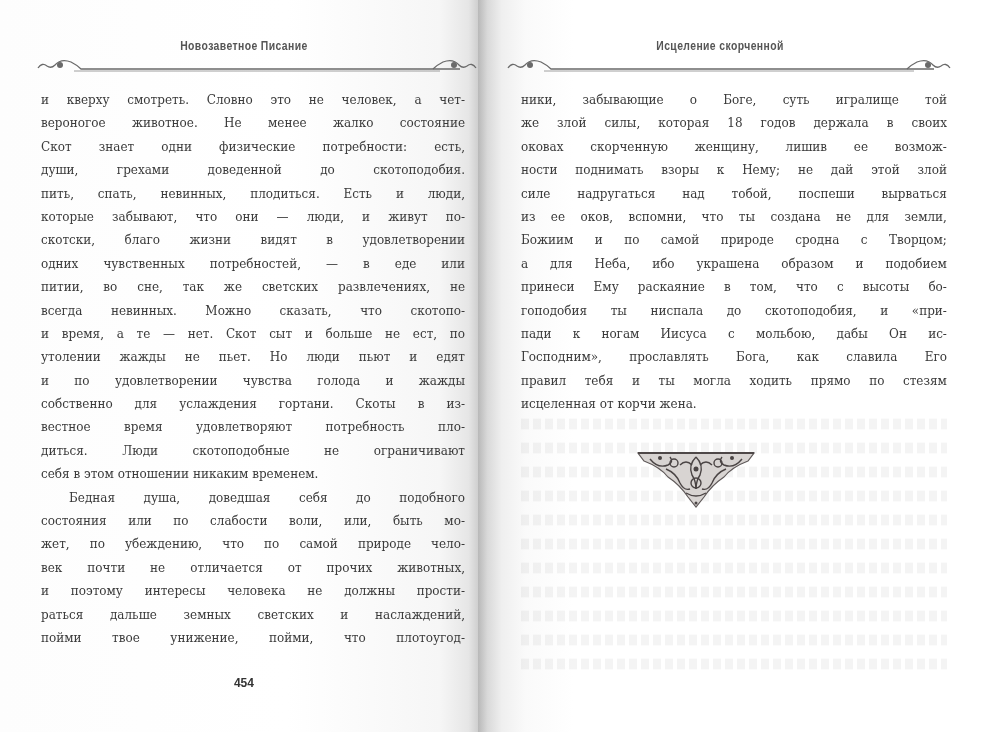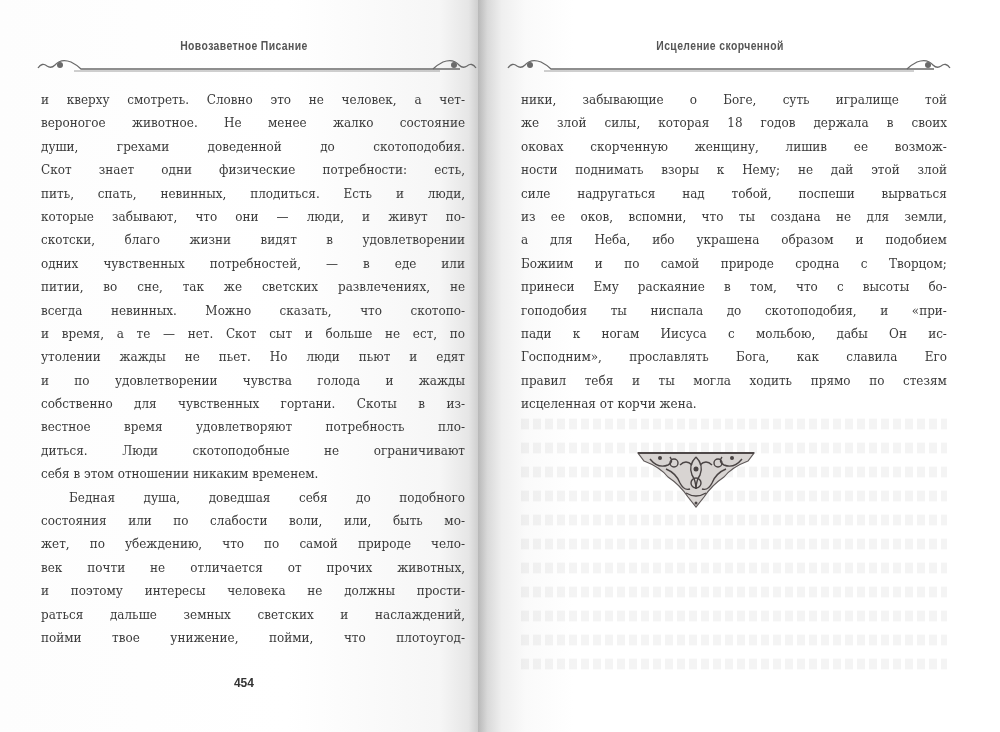--- a/index.html
+++ b/index.html
@@ -86,32 +86,32 @@
         <path d="M40,15 L406,15" fill="none" stroke="#888" stroke-width="0.8"></path>
         <circle cx="26" cy="9" r="3" fill="#6a6a6a"></circle>
         <path d="M442,12 q-4,-6 -9,-2 q-4,3 -8,-1 q-6,-7 -16,-3 q-6,3 -10,7" fill="none" stroke="#6a6a6a" stroke-width="1.3"></path>
         <circle cx="420" cy="9" r="3" fill="#6a6a6a"></circle>
       </svg>
     </div>
 
     <div class="text-block">
       <span class="text-line">и кверху смотреть. Словно это не человек, а чет-</span>
       <span class="text-line">вероногое животное. Не менее жалко состояние</span>
+      <span class="text-line">Скот знает одни физические потребности: есть,</span>
       <span class="text-line">души, грехами доведенной до скотоподобия.</span>
-      <span class="text-line">Скот знает одни физические потребности: есть,</span>
       <span class="text-line">пить, спать, невинных, плодиться. Есть и люди,</span>
       <span class="text-line">которые забывают, что они — люди, и живут по-</span>
       <span class="text-line">скотски, благо жизни видят в удовлетворении</span>
       <span class="text-line">одних чувственных потребностей, — в еде или</span>
       <span class="text-line">питии, во сне, так же светских развлечениях, не</span>
       <span class="text-line">всегда невинных. Можно сказать, что скотопо-</span>
       <span class="text-line">и время, а те — нет. Скот сыт и больше не ест, по</span>
       <span class="text-line">утолении жажды не пьет. Но люди пьют и едят</span>
       <span class="text-line">и по удовлетворении чувства голода и жажды</span>
-      <span class="text-line">собственно для чувственных гортани. Скоты в из-</span>
+      <span class="text-line">собственно для услаждения гортани. Скоты в из-</span>
       <span class="text-line">вестное время удовлетворяют потребность пло-</span>
       <span class="text-line">диться. Люди скотоподобные не ограничивают</span>
       <span class="text-line last">себя в этом отношении никаким временем.</span>
       <span class="text-line indent">Бедная душа, доведшая себя до подобного</span>
       <span class="text-line">состояния или по слабости воли, или, быть мо-</span>
       <span class="text-line">жет, по убеждению, что по самой природе чело-</span>
       <span class="text-line">век почти не отличается от прочих животных,</span>
       <span class="text-line">и поэтому интересы человека не должны прости-</span>
       <span class="text-line">раться дальше земных светских и наслаждений,</span>
       <span class="text-line">пойми твое унижение, пойми, что плотоугод-</span>
@@ -132,22 +132,22 @@
       </svg>
     </div>
 
     <div class="text-block">
       <span class="text-line">ники, забывающие о Боге, суть игралище той</span>
       <span class="text-line">же злой силы, которая 18 годов держала в своих</span>
       <span class="text-line">оковах скорченную женщину, лишив ее возмож-</span>
       <span class="text-line">ности поднимать взоры к Нему; не дай этой злой</span>
       <span class="text-line">силе надругаться над тобой, поспеши вырваться</span>
       <span class="text-line">из ее оков, вспомни, что ты создана не для земли,</span>
+      <span class="text-line">Божиим и по самой природе сродна с Творцом;</span>
       <span class="text-line">а для Неба, ибо украшена образом и подобием</span>
-      <span class="text-line">Божиим и по самой природе сродна с Творцом;</span>
       <span class="text-line">принеси Ему раскаяние в том, что с высоты бо-</span>
       <span class="text-line">гоподобия ты ниспала до скотоподобия, и «при-</span>
       <span class="text-line">пади к ногам Иисуса с мольбою, дабы Он ис-</span>
       <span class="text-line">Господним», прославлять Бога, как славила Его</span>
       <span class="text-line">правил тебя и ты могла ходить прямо по стезям</span>
       <span class="text-line last">исцеленная от корчи жена.</span>
     </div>
 
     <div class="ghost-text">
       <div class="ghost-line"></div>

